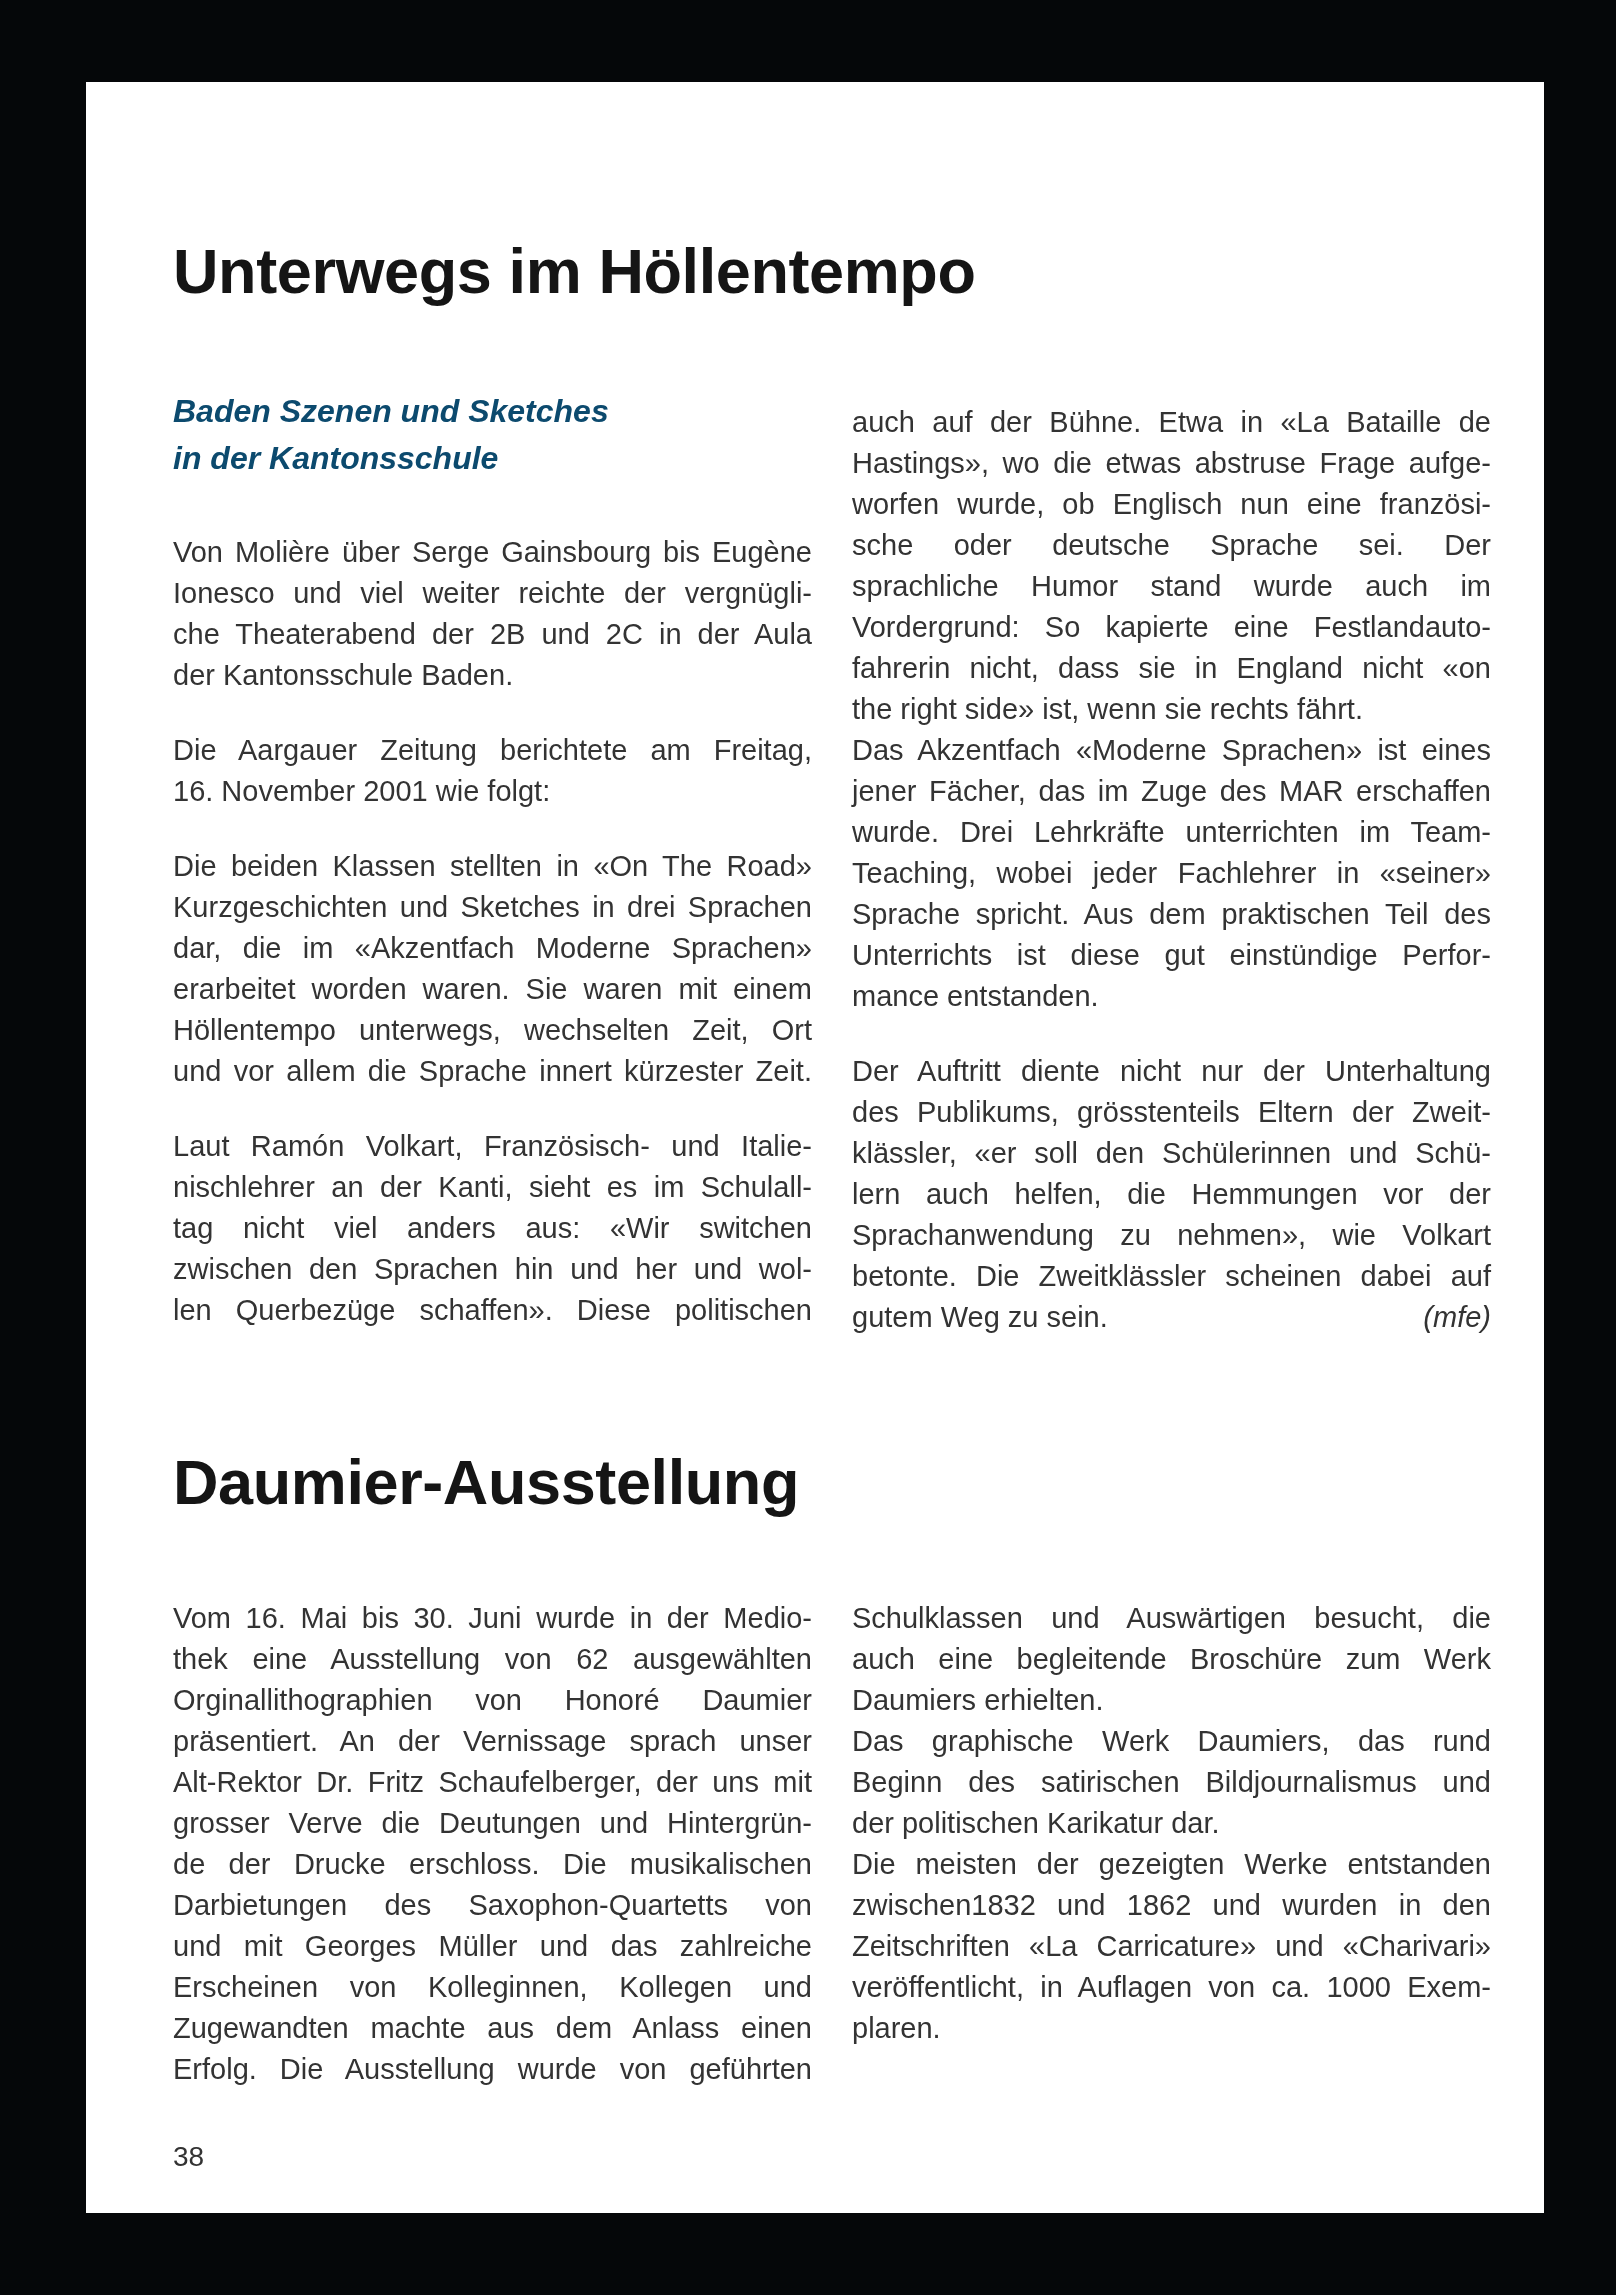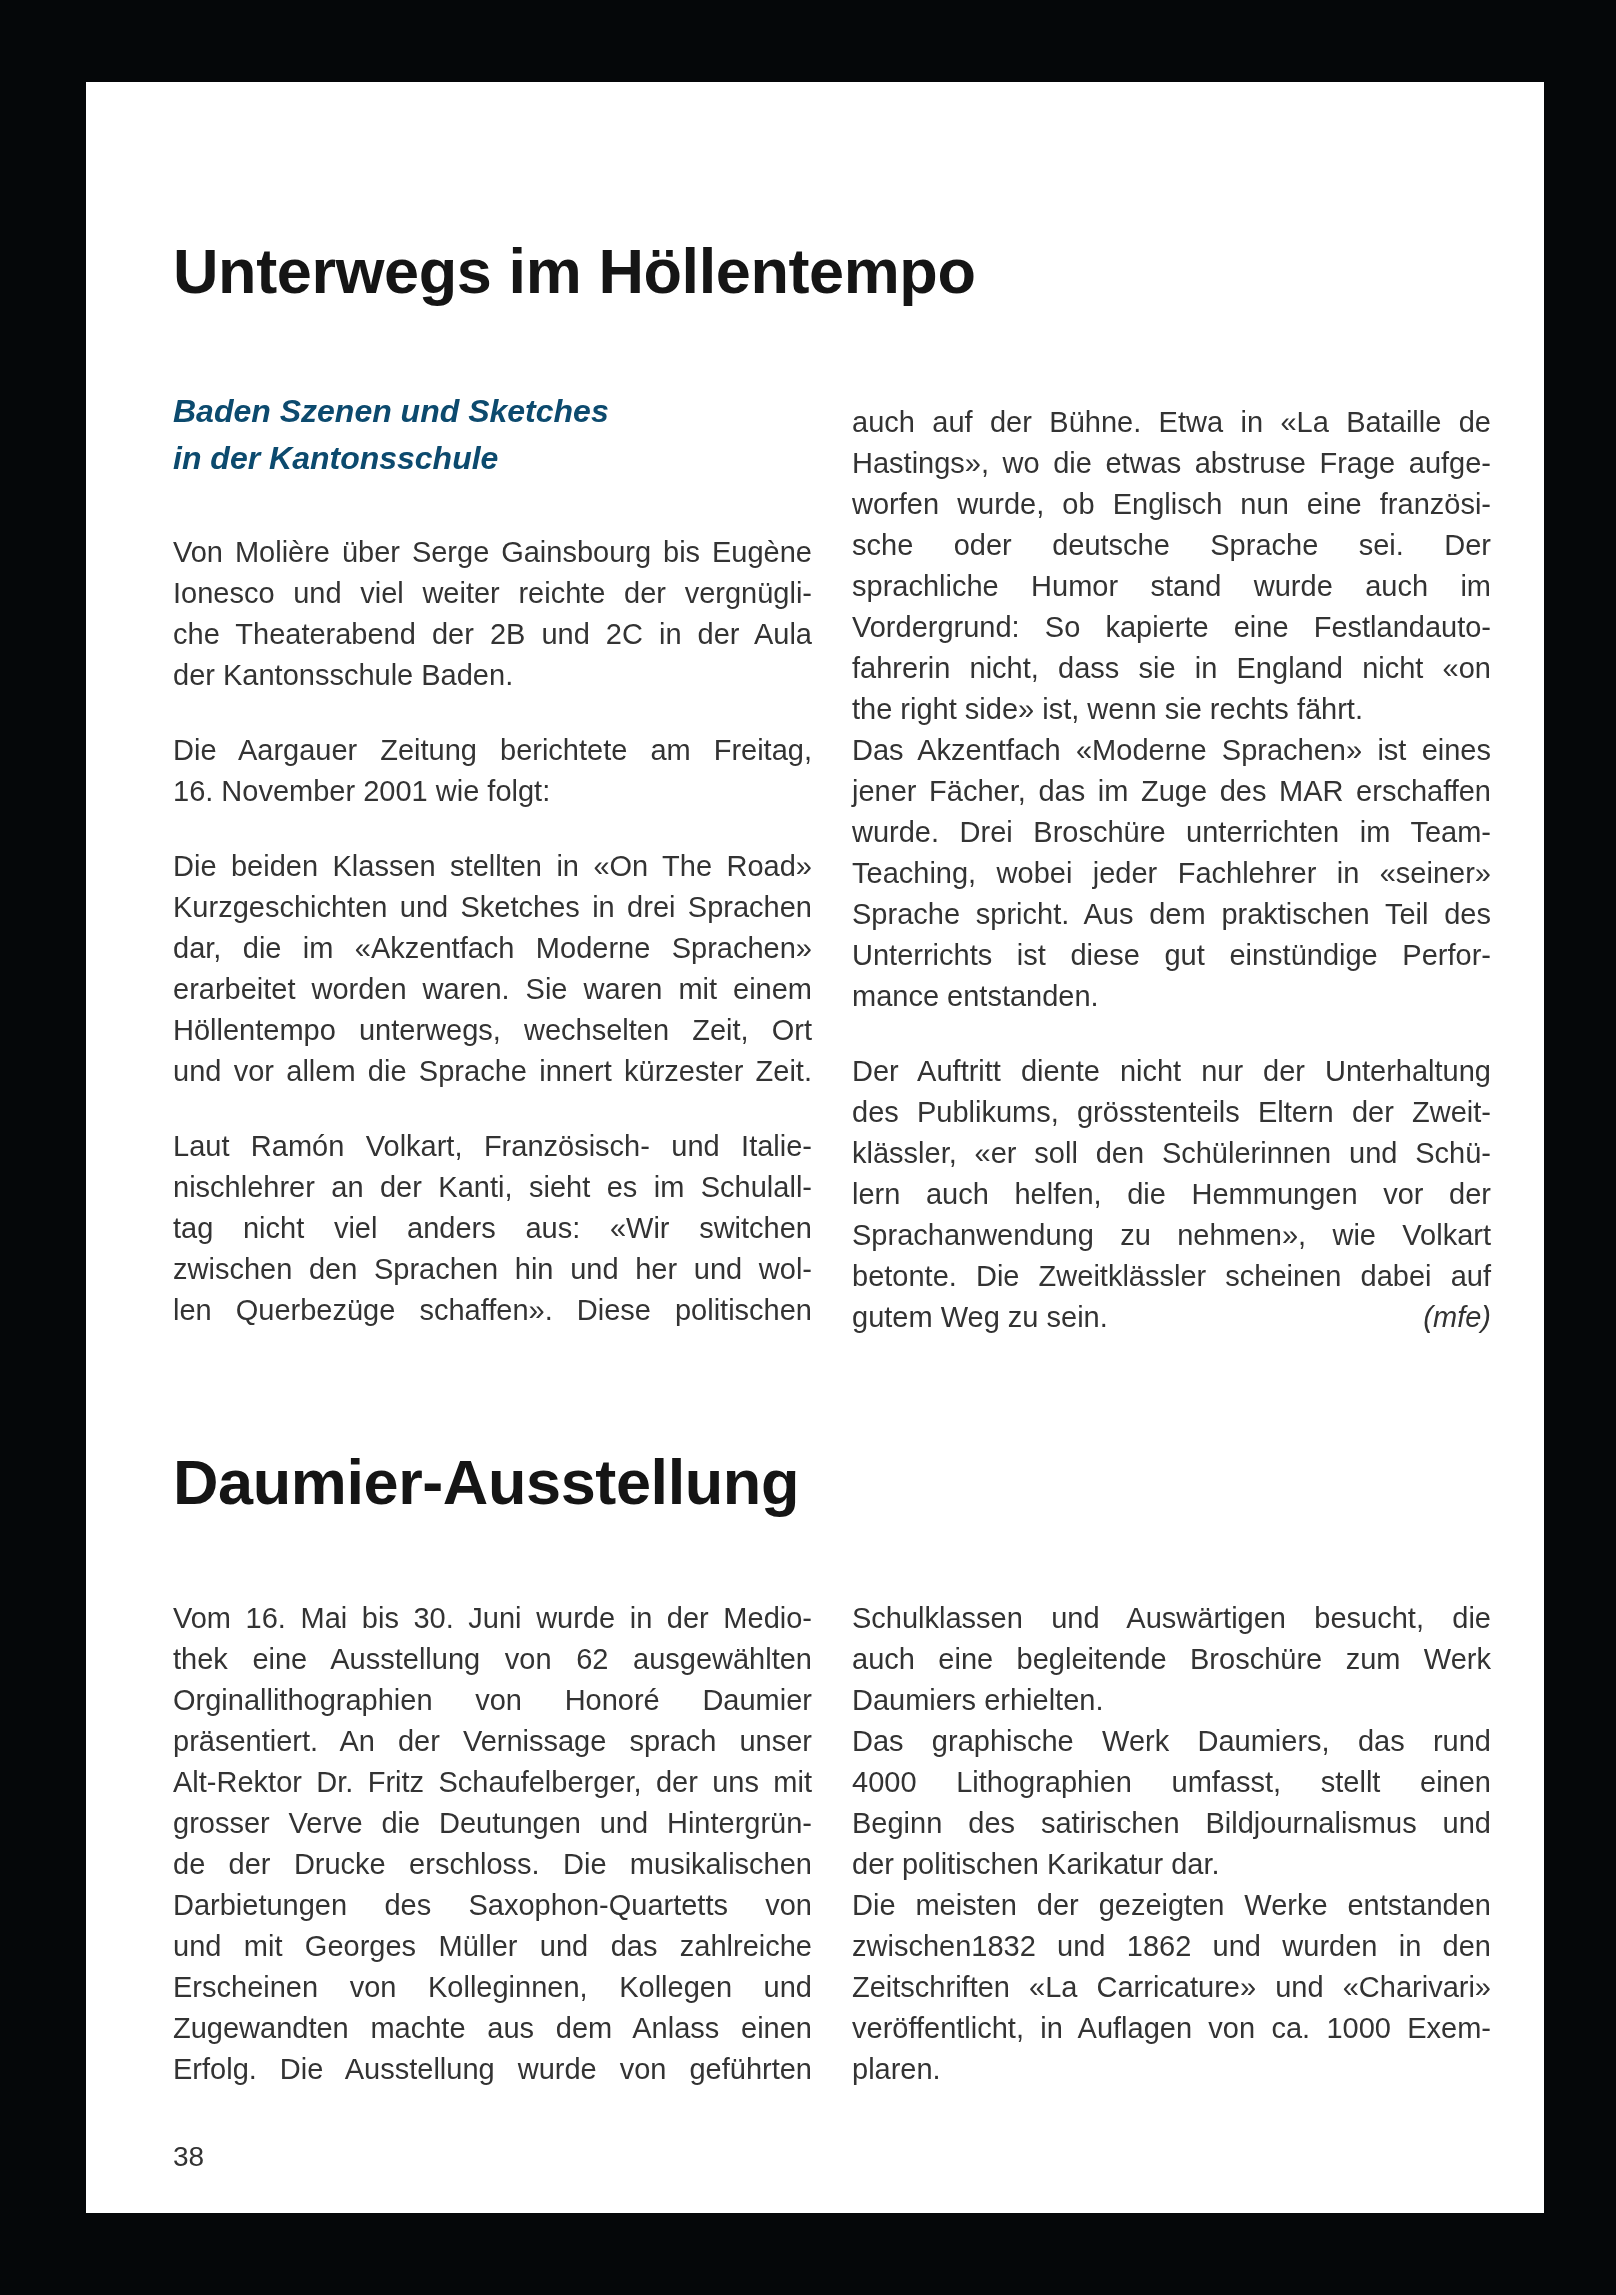--- a/index.html
+++ b/index.html
@@ -139,21 +139,21 @@
       <span class="line">auch auf der Bühne. Etwa in «La Bataille de</span>
       <span class="line">Hastings», wo die etwas abstruse Frage aufge-</span>
       <span class="line">worfen wurde, ob Englisch nun eine französi-</span>
       <span class="line">sche oder deutsche Sprache sei. Der</span>
       <span class="line">sprachliche Humor stand wurde auch im</span>
       <span class="line">Vordergrund: So kapierte eine Festlandauto-</span>
       <span class="line">fahrerin nicht, dass sie in England nicht «on</span>
       <span class="line last">the right side» ist, wenn sie rechts fährt.</span>
       <span class="line">Das Akzentfach «Moderne Sprachen» ist eines</span>
       <span class="line">jener Fächer, das im Zuge des MAR erschaffen</span>
-      <span class="line">wurde. Drei Broschüre unterrichten im Team-</span>
+      <span class="line">wurde. Drei Lehrkräfte unterrichten im Team-</span>
       <span class="line">Teaching, wobei jeder Fachlehrer in «seiner»</span>
       <span class="line">Sprache spricht. Aus dem praktischen Teil des</span>
       <span class="line">Unterrichts ist diese gut einstündige Perfor-</span>
       <span class="line last">mance entstanden.</span>
     </div>
     <div class="gap"></div>
     <div>
       <span class="line">Der Auftritt diente nicht nur der Unterhaltung</span>
       <span class="line">des Publikums, grösstenteils Eltern der Zweit-</span>
       <span class="line">klässler, «er soll den Schülerinnen und Schü-</span>
@@ -185,21 +185,20 @@
   </div>
 
   <div class="col s2-right">
     <div>
       <span class="line">Schulklassen und Auswärtigen besucht, die</span>
       <span class="line">auch eine begleitende Broschüre zum Werk</span>
       <span class="line last">Daumiers erhielten.</span>
     </div>
     <div>
       <span class="line">Das graphische Werk Daumiers, das rund</span>
-      <span class="line">4000 Lithographien umfasst, stellt einen</span>
       <span class="line">Beginn des satirischen Bildjournalismus und</span>
       <span class="line last">der politischen Karikatur dar.</span>
     </div>
     <div>
       <span class="line">Die meisten der gezeigten Werke entstanden</span>
       <span class="line">zwischen1832 und  1862 und wurden in den</span>
       <span class="line">Zeitschriften «La Carricature» und «Charivari»</span>
       <span class="line">veröffentlicht, in Auflagen von ca. 1000 Exem-</span>
       <span class="line last">plaren.</span>
     </div>

